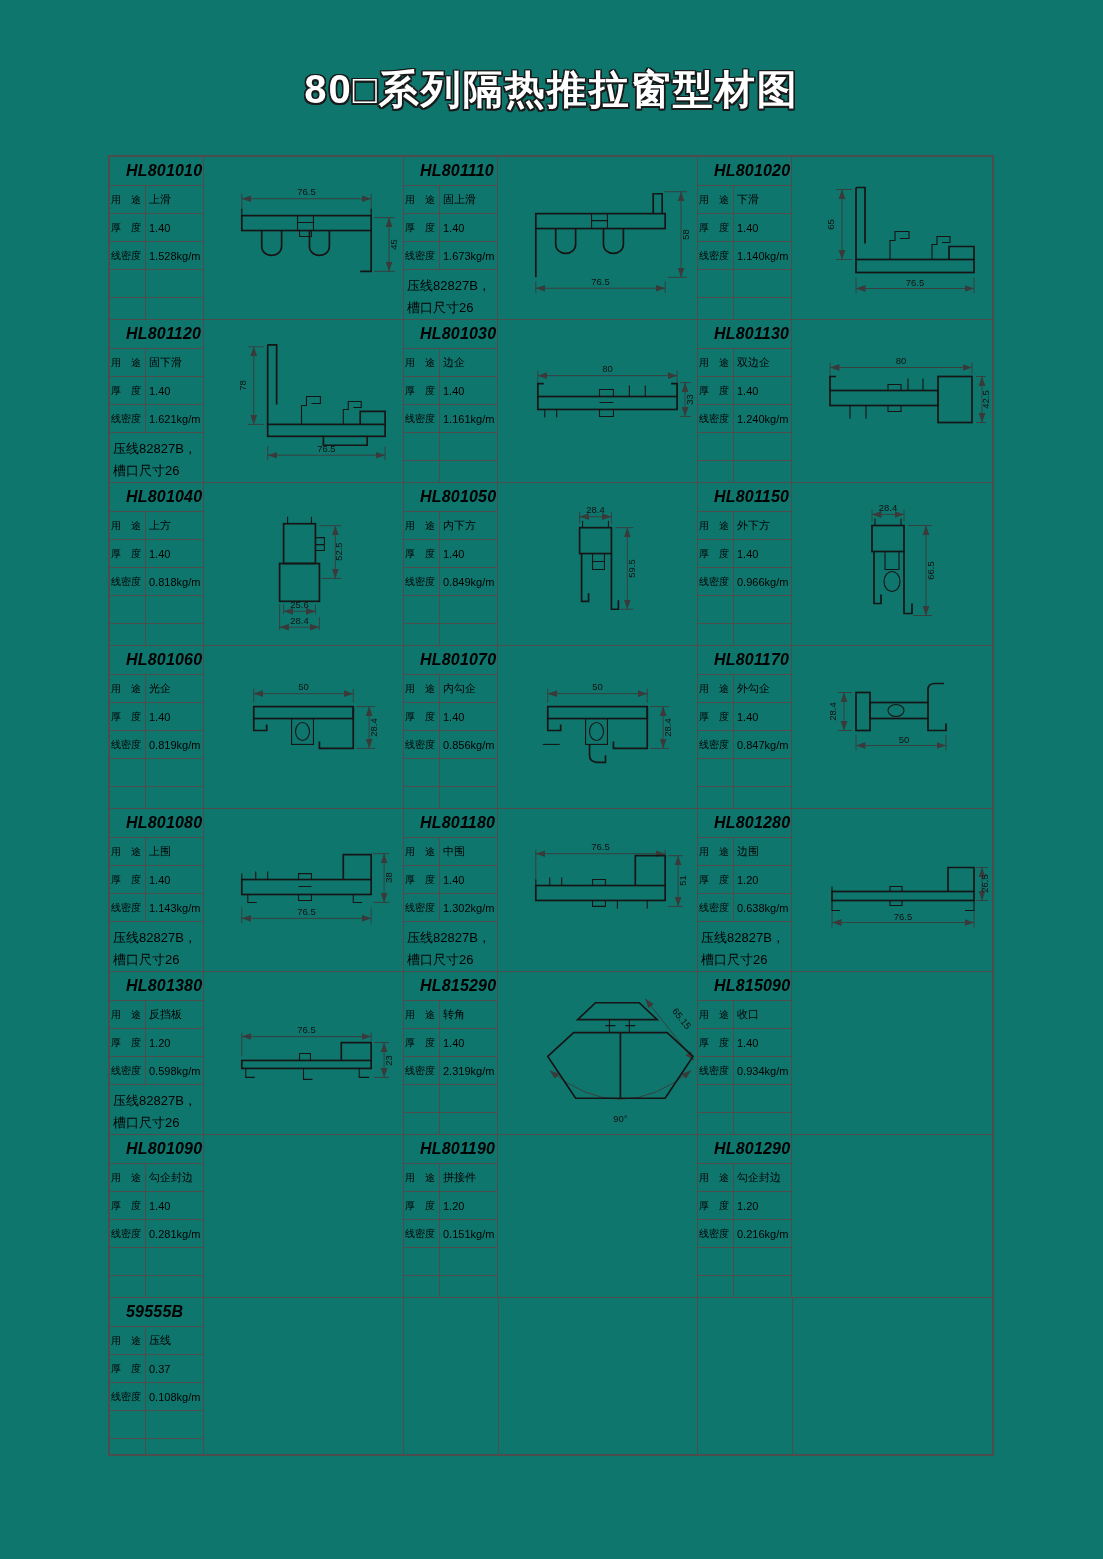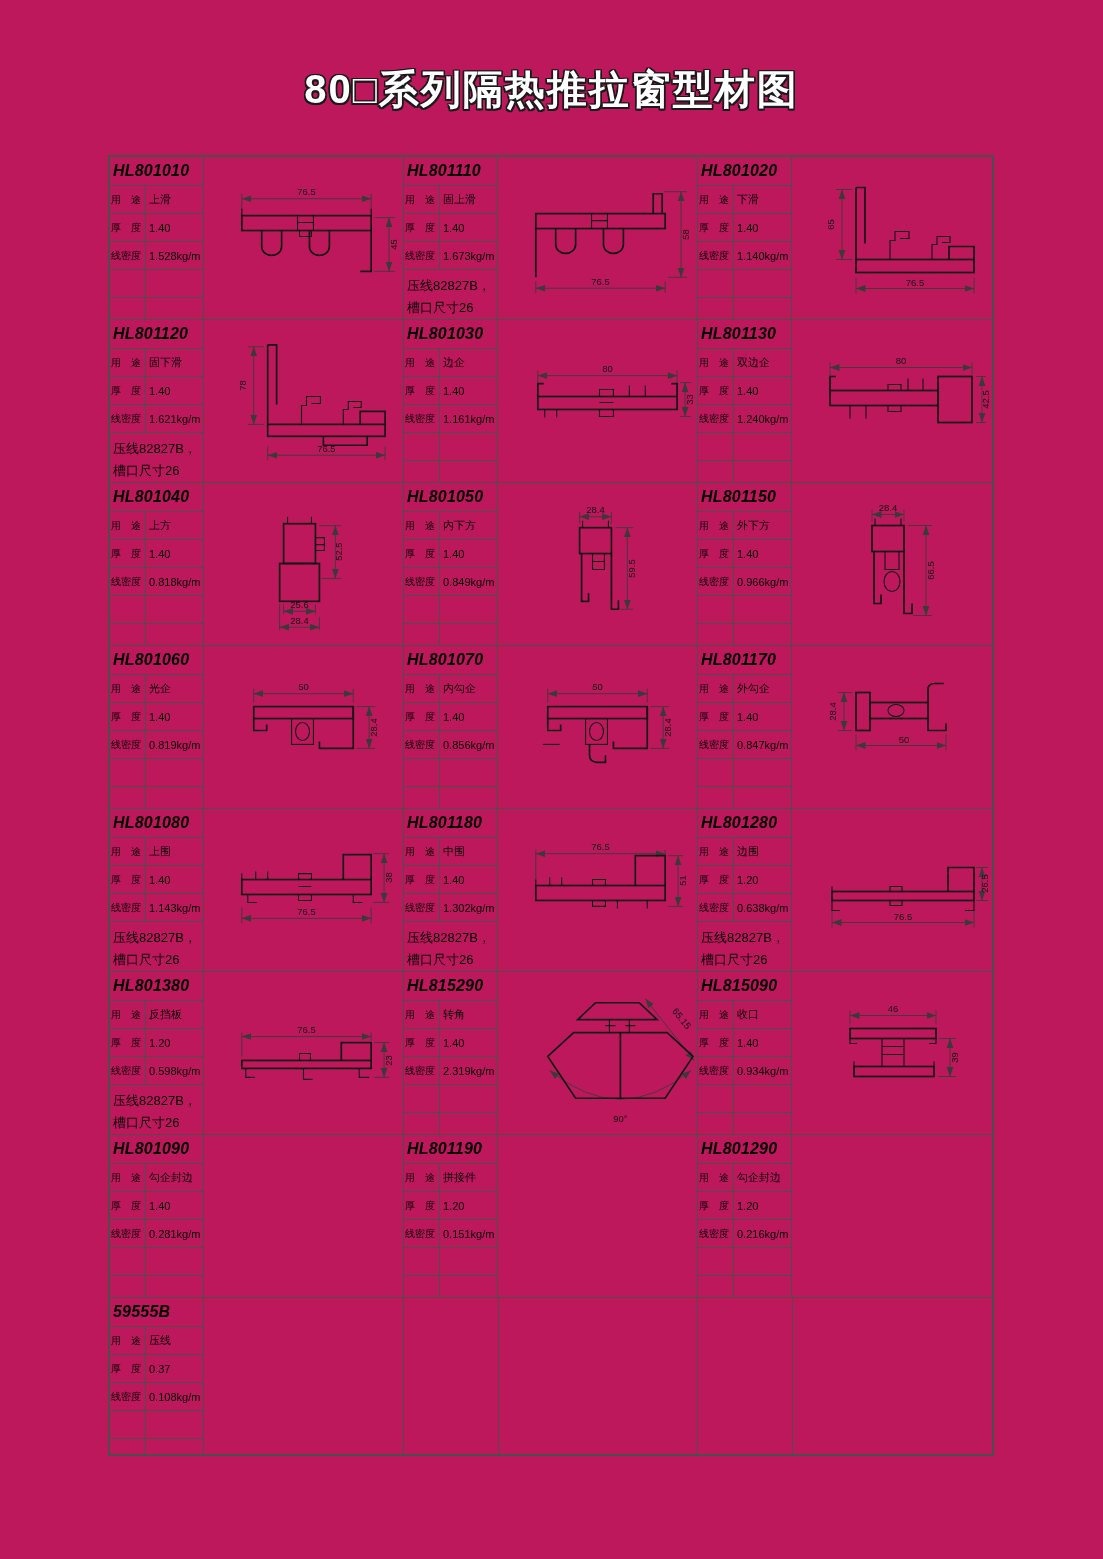--- a/index.html
+++ b/index.html
@@ -1,25 +1,25 @@
 <!DOCTYPE html>
 <html><head>
 <meta charset="utf-8">
 <style>
   html,body{margin:0;padding:0;background:#fff}
-  .sheet{position:relative;width:1103px;height:1559px;background:#be185d;font-family:"Liberation Sans",sans-serif;overflow:hidden}
+  .sheet{position:relative;width:1103px;height:1559px;background:#0f766e;font-family:"Liberation Sans",sans-serif;overflow:hidden}
   .title{position:absolute;left:0;top:62px;width:100%;text-align:center;font-size:40px;font-weight:bold;letter-spacing:2px;color:#fff;
     text-shadow:-1.5px -1.5px 0 #1a1a1a,1.5px -1.5px 0 #1a1a1a,-1.5px 1.5px 0 #1a1a1a,1.5px 1.5px 0 #1a1a1a,0 -1.5px 0 #1a1a1a,0 1.5px 0 #1a1a1a,-1.5px 0 0 #1a1a1a,1.5px 0 0 #1a1a1a}
   .grid{position:absolute;left:108px;top:155px;width:886px;border:2px solid #4d4d4d;box-sizing:border-box;
     display:grid;grid-template-columns:1fr 1fr 1fr;grid-template-rows:repeat(7,163px) 156px}
   .cell{border-right:1px solid #4d4d4d;border-bottom:1px solid #4d4d4d;display:flex;overflow:hidden;box-sizing:border-box}
   .cell.lc{border-right:none}
   .cell.lr{border-bottom:none}
   .tbl{width:94px;min-width:94px;border-right:1px solid #4d4d4d;display:flex;flex-direction:column;box-sizing:border-box}
-  .hd{height:29px;min-height:29px;border-bottom:1px solid #4d4d4d;display:flex;align-items:center;padding-left:3px;
+  .hd{height:29px;min-height:29px;border-bottom:1px solid #4d4d4d;display:flex;align-items:center;padding-left:16px;
     font-style:italic;font-weight:bold;font-size:16px;letter-spacing:.2px;box-sizing:border-box}
   .row{height:28px;min-height:28px;border-bottom:1px solid #4d4d4d;display:flex;box-sizing:border-box}
   .row.f{flex:1;min-height:0;border-bottom:none}
   .lb{width:36px;min-width:36px;border-right:1px solid #4d4d4d;display:flex;align-items:center;padding:0 1px;font-size:10px;box-sizing:border-box;white-space:nowrap;overflow:hidden}
   .vl{flex:1;display:flex;align-items:center;padding-left:3px;font-size:11px;white-space:nowrap;overflow:hidden}
   .note{flex:1;padding:5px 3px;font-size:13px;line-height:1.7}
   .drw{flex:1;position:relative}
   .drw svg{position:absolute;left:0;top:0;width:100%;height:100%}
   .ghost{width:94px;min-width:94px;border-right:1px solid #4d4d4d}
   svg .p{fill:none;stroke:#151515;stroke-width:1.7}
@@ -741,36 +741,20 @@
           </div>
         <div class="row">
             <div class="lb"></div>
             <div class="vl"></div>
           </div>
         <div class="row f">
             <div class="lb"></div>
             <div class="vl"></div>
           </div>
       </div>
-      <div class="drw">
-        <svg viewBox="0 0 200 161">
-          <g>
-            <path class="d" d="M58,52 V38 M144,52 V38 M147,66 H164 M146,104 H164"></path>
-            <line class="d" x1="58" y1="43" x2="144" y2="43" marker-start="url(#ah)" marker-end="url(#ah)"></line>
-            <line class="d" x1="158" y1="66" x2="158" y2="104" marker-start="url(#ah)" marker-end="url(#ah)"></line>
-            <text x="101" y="39" text-anchor="middle">46</text>
-            <text x="166" y="85" text-anchor="middle" transform="rotate(-90 166 85)">39</text>
-          </g>
-          <g>
-            <rect class="p" x="58" y="56" width="86" height="10"></rect>
-            <rect class="p" x="62" y="94" width="80" height="10"></rect>
-            <path class="q" d="M90,66 v28 M112,66 v28 M90,74 h22 M90,82 h22 M58,66 v5 h7 M144,66 v5 h-7 M62,94 v-5 M142,94 v-5"></path>
-          </g>
-        </svg>
-      </div>
     </div>
 
     <div class="cell">
       <div class="tbl">
         <div class="hd">HL801090</div>
         <div class="row">
             <div class="lb">用　途</div>
             <div class="vl">勾企封边</div>
           </div>
         <div class="row">

